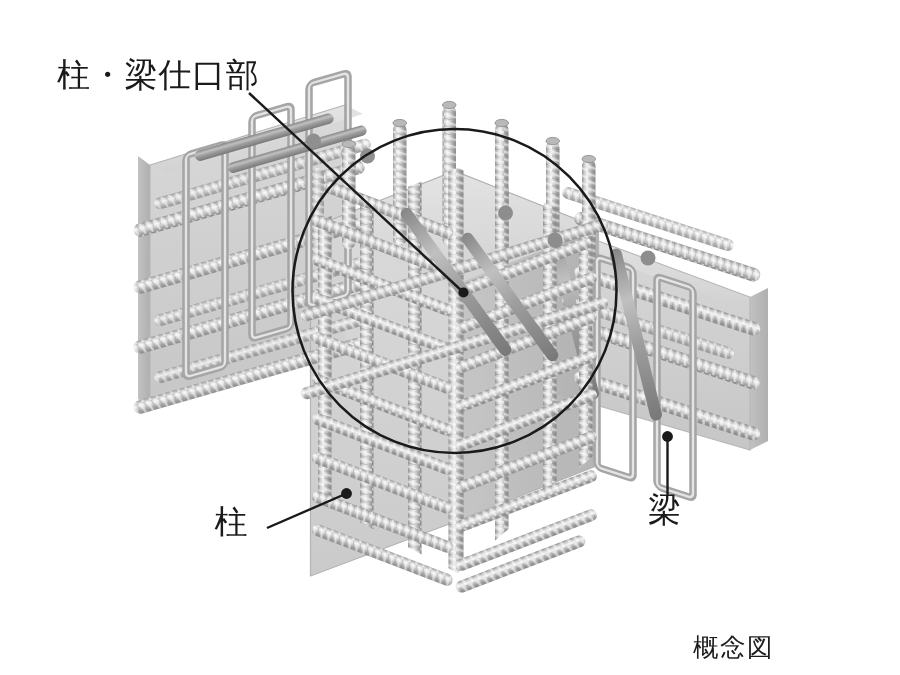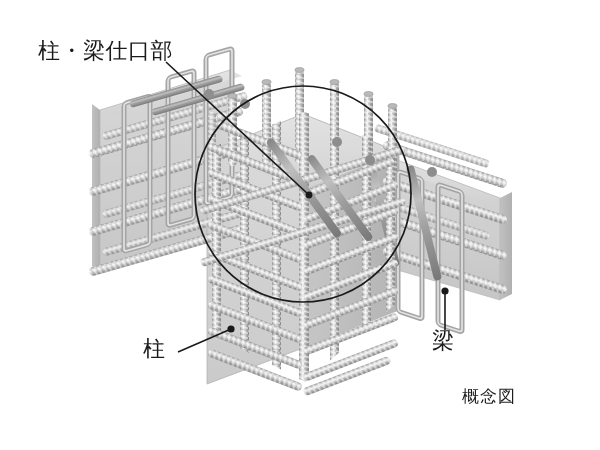--- a/index.html
+++ b/index.html
@@ -46,21 +46,21 @@
     top: 338px;
     font-size: 22px;
   }
   #label-beam {
     left: 432px;
     top: 330px;
     font-size: 22px;
   }
   #caption {
     left: 462px;
-    top: 388px;
+    top: 424px;
     font-size: 17px;
     letter-spacing: 1px;
   }
 </style>
 </head>
 <body>
 
 <div id="stage">
 
   <svg class="fig-svg" viewBox="0 0 600 450">

